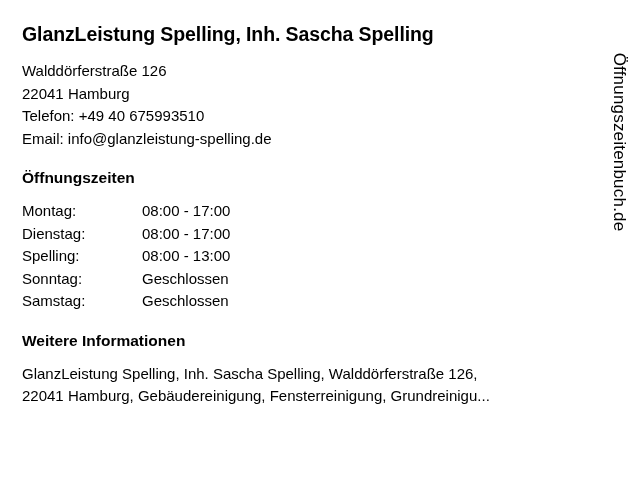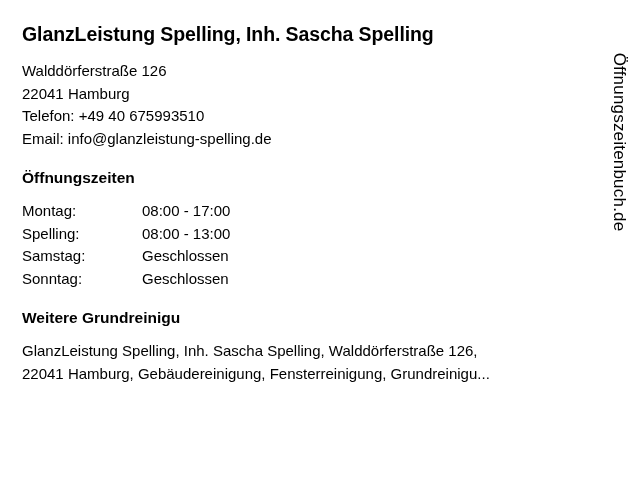--- a/index.html
+++ b/index.html
@@ -108,35 +108,39 @@
 
     <h2 class="section-title">Öffnungszeiten</h2>
 
     <table class="hours">
       <tbody>
         <tr>
           <td class="day">Montag:</td>
           <td class="time">08:00 - 17:00</td>
         </tr>
         <tr>
+          <td class="day">Dienstag:</td>
+          <td class="time">08:00 - 17:00</td>
+        </tr>
+        <tr>
           <td class="day">Spelling:</td>
           <td class="time">08:00 - 13:00</td>
+        </tr>
+        <tr>
+          <td class="day">Sonntag:</td>
+          <td class="time">Geschlossen</td>
         </tr>
         <tr>
           <td class="day">Samstag:</td>
           <td class="time">Geschlossen</td>
         </tr>
-        <tr>
-          <td class="day">Sonntag:</td>
-          <td class="time">Geschlossen</td>
-        </tr>
       </tbody>
     </table>
 
-    <h2 class="section-title">Weitere Grundreinigu</h2>
+    <h2 class="section-title">Weitere Informationen</h2>
 
     <div class="info-text">
       <div class="l1">GlanzLeistung Spelling, Inh. Sascha Spelling, Walddörferstraße 126,</div>
       <div class="l2">22041 Hamburg, Gebäudereinigung, Fensterreinigung, Grundreinigu...</div>
     </div>
 
   </div>
 </div>
 
 <div class="side-brand">

